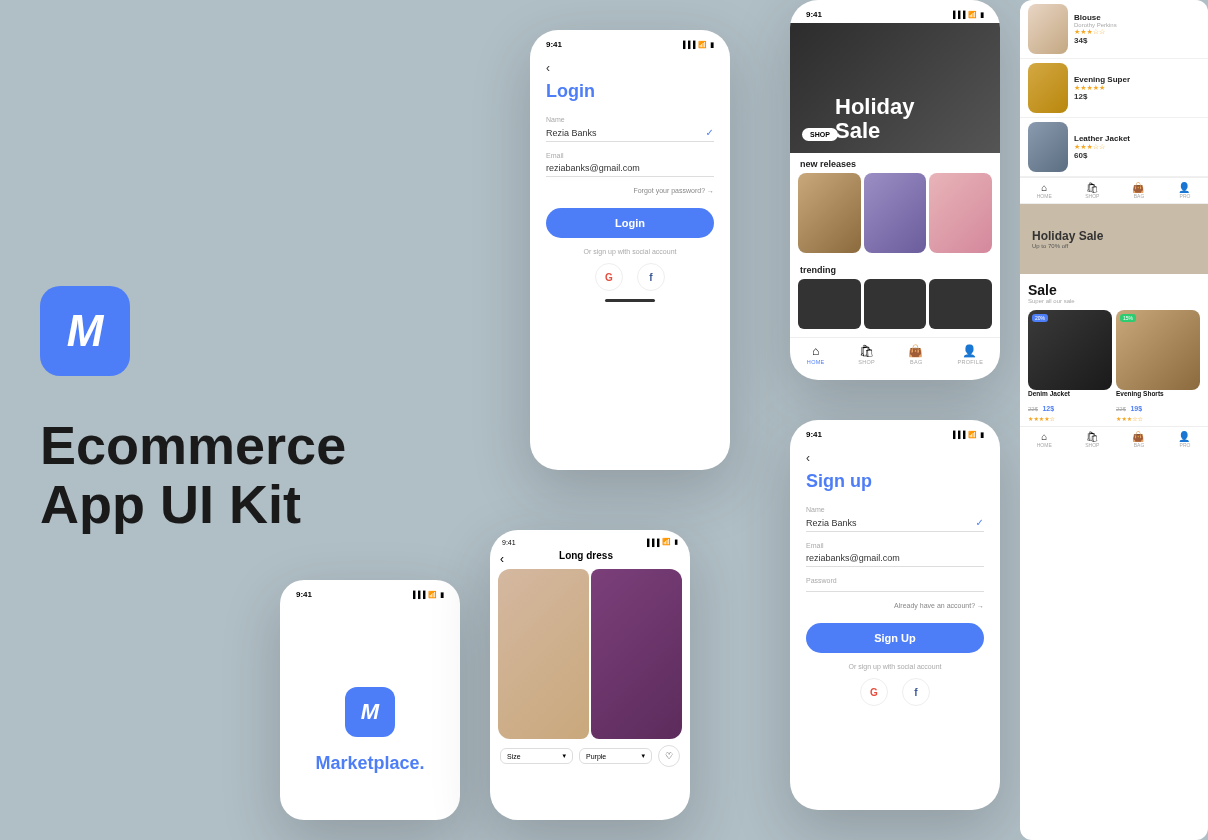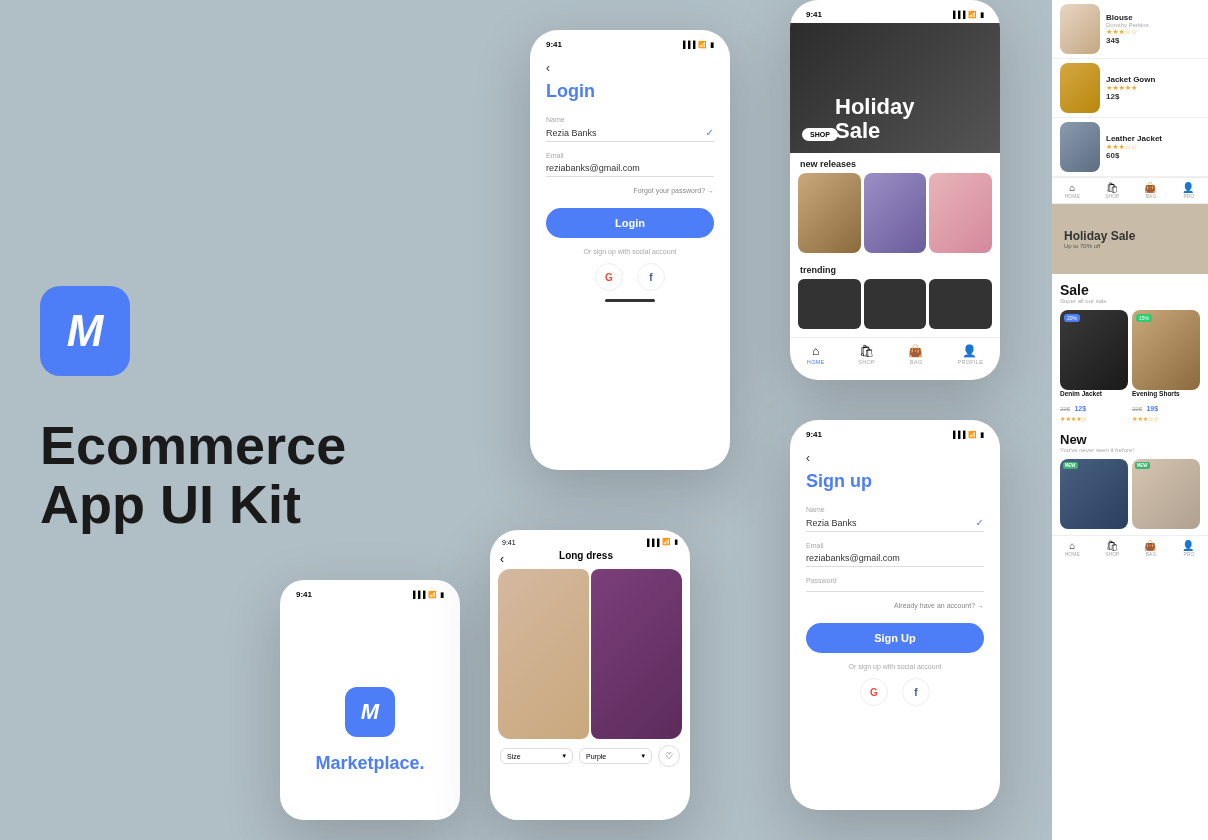--- a/index.html
+++ b/index.html
@@ -782,35 +782,35 @@
           <span>G</span>
         </div>
         <div class="social-icon fb-icon">
           <span>f</span>
         </div>
       </div>
     </div>
   </div>
 </div>
 
-<div style="position:absolute; right:0; top:0; width:156px; height:840px; background:white; overflow:hidden;">
+<div style="position:absolute; right:0; top:0; width:188px; height:840px; background:white; overflow:hidden;border-radius:12px;">
 
   <div class="product-item">
     <div class="product-thumb thumb-blouse"></div>
     <div class="product-info">
       <div class="product-name">Blouse</div>
       <div class="product-brand">Dorothy Perkins</div>
       <div class="stars">★★★☆☆</div>
       <div class="product-price">34$</div>
     </div>
   </div>
   <div class="product-item">
     <div class="product-thumb thumb-gown"></div>
     <div class="product-info">
-      <div class="product-name">Jacket Gown</div>
+      <div class="product-name">Evening Super</div>
       <div class="stars">★★★★★</div>
       <div class="product-price">12$</div>
     </div>
   </div>
   <div class="product-item">
     <div class="product-thumb thumb-jacket"></div>
     <div class="product-info">
       <div class="product-name">Leather Jacket</div>
       <div class="stars">★★★☆☆</div>
       <div class="product-price">60$</div>
@@ -863,32 +863,20 @@
         <div class="product-detail">Evening Shorts</div>
         <div>
           <span class="price-old">22$</span>
           <span class="price-new"> 19$</span>
         </div>
         <div class="stars" style="font-size:6px;">★★★☆☆</div>
       </div>
     </div>
   </div>
 
-  <div class="new-section">
-    <div class="new-title">New</div>
-    <div class="new-sub">You've never seen it before!</div>
-    <div class="new-cards">
-      <div class="new-card nc-blue">
-        <span class="new-badge">NEW</span>
-      </div>
-      <div class="new-card nc-beige">
-        <span class="new-badge">NEW</span>
-      </div>
-    </div>
-  </div>
 
   <div style="display:flex; justify-content:space-around; padding:4px 0; border-top:1px solid #eee; background:white;">
     <div style="display:flex;flex-direction:column;align-items:center;">
       <span style="font-size:10px;">⌂</span>
       <span style="font-size:5px;color:#aaa;">HOME</span>
     </div>
     <div style="display:flex;flex-direction:column;align-items:center;">
       <span style="font-size:10px;">🛍</span>
       <span style="font-size:5px;color:#aaa;">SHOP</span>
     </div>

